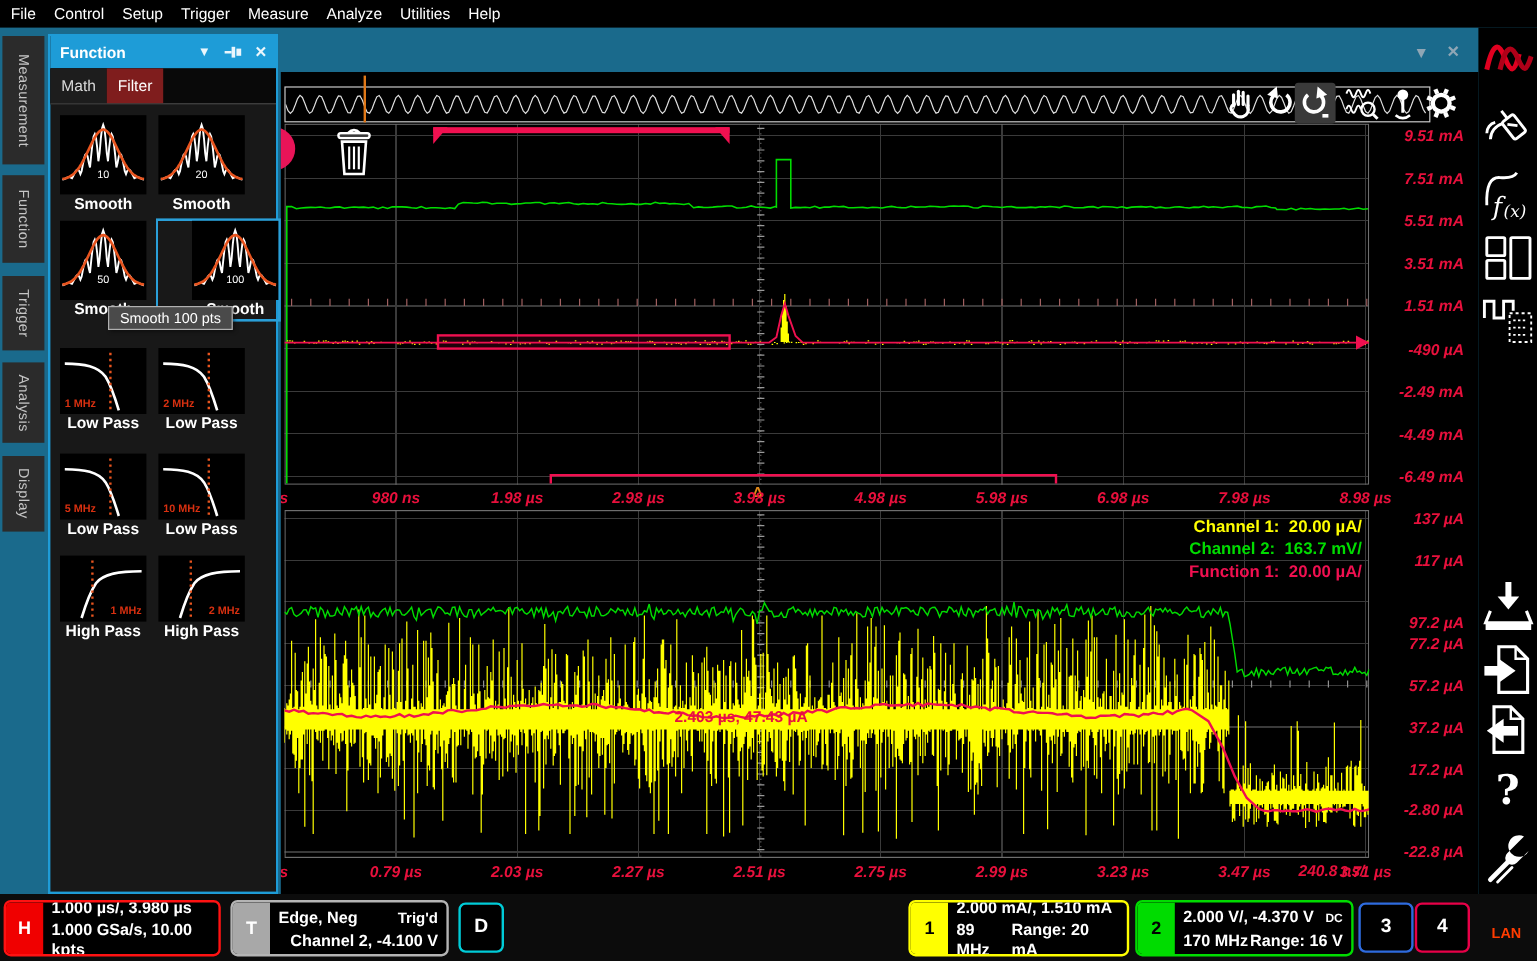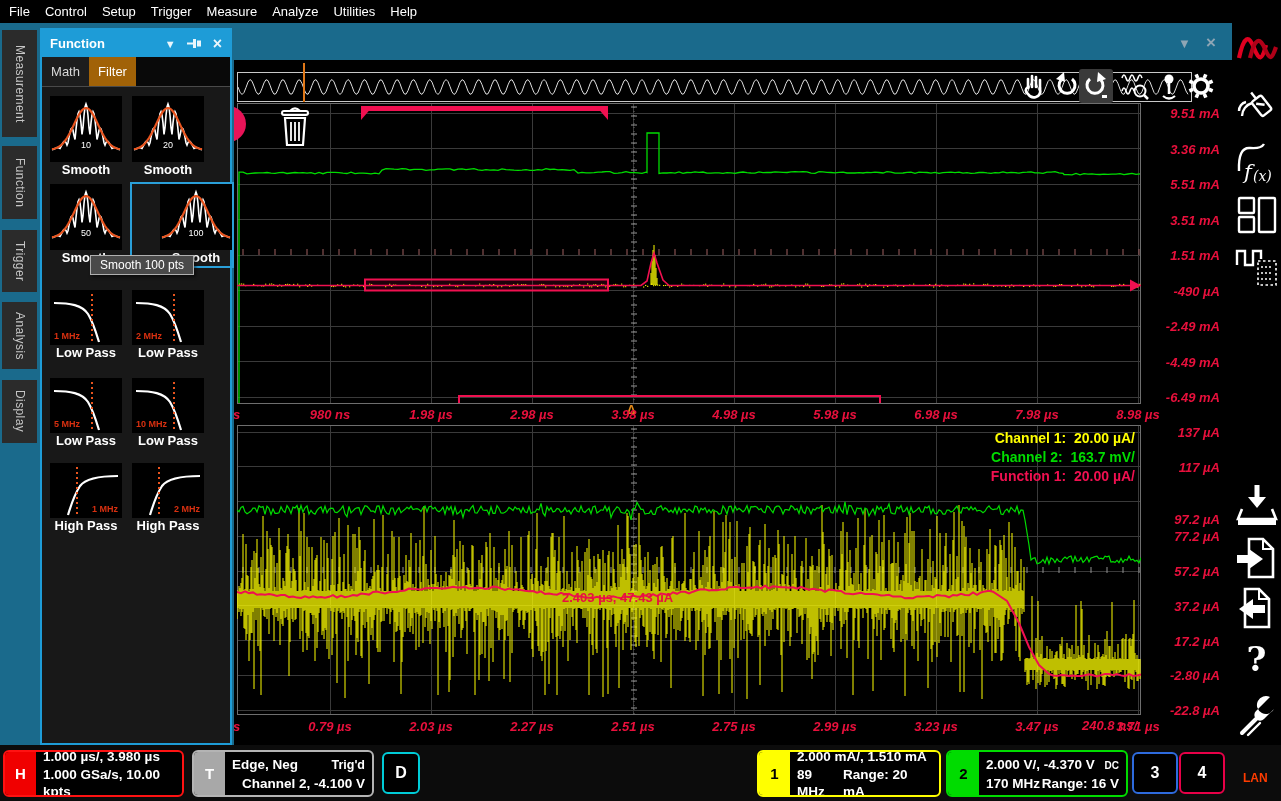--- a/index.html
+++ b/index.html
@@ -39,21 +39,21 @@
   #fcircle{position:absolute;left:-24px;top:46px;width:36px;height:36px;border-radius:50%;background:#e81458}
   
   #panel{position:absolute;left:40px;top:28px;width:192px;height:717px;background:#181818;
          border:2px solid #1e9cd7;box-sizing:border-box;z-index:5}
   #panel-title{height:27px;background:#1e9cd7;display:flex;align-items:center;padding:0 8px;color:#fff;
                font-size:13px;font-weight:bold}
   #panel-title .sp{flex:1}
   .pt-ico{color:#eaf6fc;font-size:11px;margin-left:11px;cursor:pointer}
   #ptabs{height:29px;background:#090909;display:flex;border-bottom:1px solid #4a4a4a}
   .ptab{width:47px;display:flex;align-items:center;justify-content:center;font-size:13px;color:#fff}
-  .ptab.on{background:#a16207}
+  .ptab.on{background:#7f1d1d}
   .ptab.off{background:#1d1d1d;color:#d8d8d8}
   .filter-item{position:absolute;width:72px;text-align:center;cursor:pointer}
   .filter-item.sel{box-shadow:0 0 0 2px #2a9fd8}
   .filter-item svg{display:block;background:#000}
   .filter-label{color:#fff;font-size:13px;font-weight:bold;line-height:16px}
   #tooltip{position:absolute;left:90px;top:255px;background:#4a4a4a;border:1px solid #b0b0b0;
            color:#fff;font-size:12px;padding:2px 9px;z-index:9;white-space:nowrap;box-shadow:2px 2px 3px rgba(0,0,0,.5)}
   
   #rightbar{position:absolute;left:1232px;top:23px;width:49px;height:722px;background:#000;z-index:2}
   .rico{position:absolute;left:0;width:49px;display:flex;justify-content:center}
@@ -165,21 +165,21 @@
         <path d="M0,182.5H404 L410,178 L414,160 L417,150 L420,160 L426,177 L432,182.5 H904" stroke="#f01050" stroke-width="1.6" fill="none"></path>
         <rect x="128" y="176.5" width="243" height="11" stroke="#f01050" stroke-width="2" fill="rgba(240,16,80,0.12)"></rect>
         <rect x="124" y="3" width="247" height="5" fill="#f01050"></rect>
         <polygon points="124,3 136,3 124,17" fill="#f01050"></polygon>
         <polygon points="371,3 359,3 371,17" fill="#f01050"></polygon>
         <path d="M222,300 V293 H643 V300" stroke="#f01050" stroke-width="2" fill="none"></path>
         <polygon points="893,176.5 893,188.5 904,182.5" fill="#f01050"></polygon>
       </svg>
     <div class="gutter" id="gutter1">
         <span class="ylab" style="top: 53px;">9.51 mA</span>
-        <span class="ylab" style="top: 88.5px;">3.36 mA</span>
+        <span class="ylab" style="top: 88.5px;">7.51 mA</span>
         <span class="ylab" style="top: 124px;">5.51 mA</span>
         <span class="ylab" style="top: 159.5px;">3.51 mA</span>
         <span class="ylab" style="top: 195px; text-align: right;">1.51 mA</span>
         <span class="ylab" style="top: 230.5px;">-490 µA</span>
         <span class="ylab" style="top: 266px;">-2.49 mA</span>
         <span class="ylab" style="top: 301.5px;">-4.49 mA</span>
         <span class="ylab" style="top: 337px;">-6.49 mA</span>
       </div>
     <div class="axisrow" style="top:346px" id="axis1">
       <span id="delta-marker">Δ</span>

